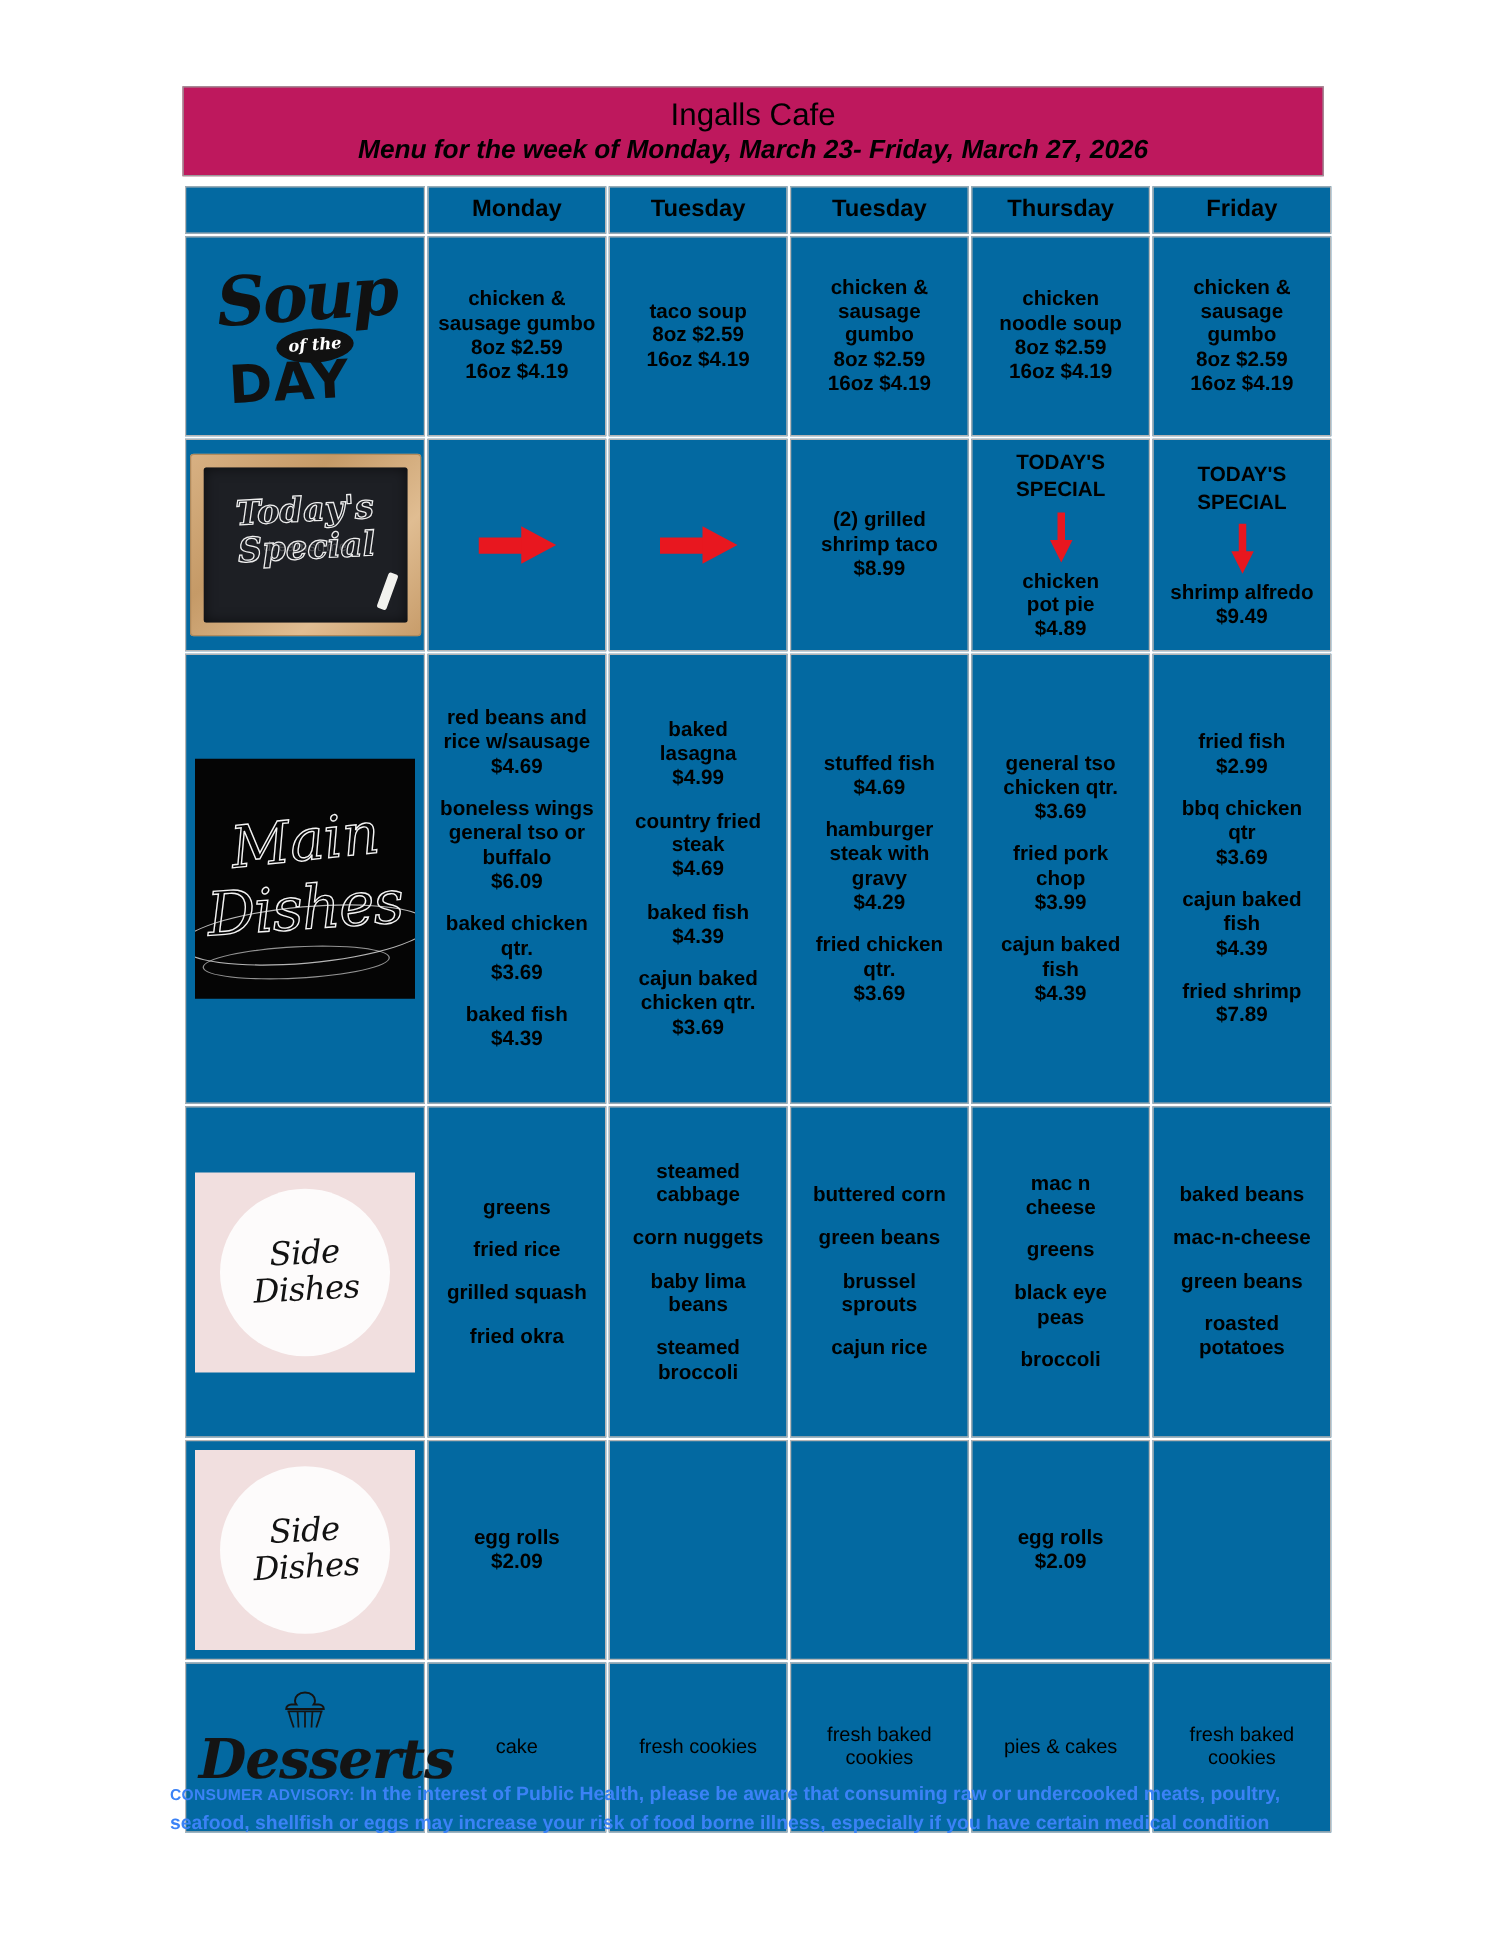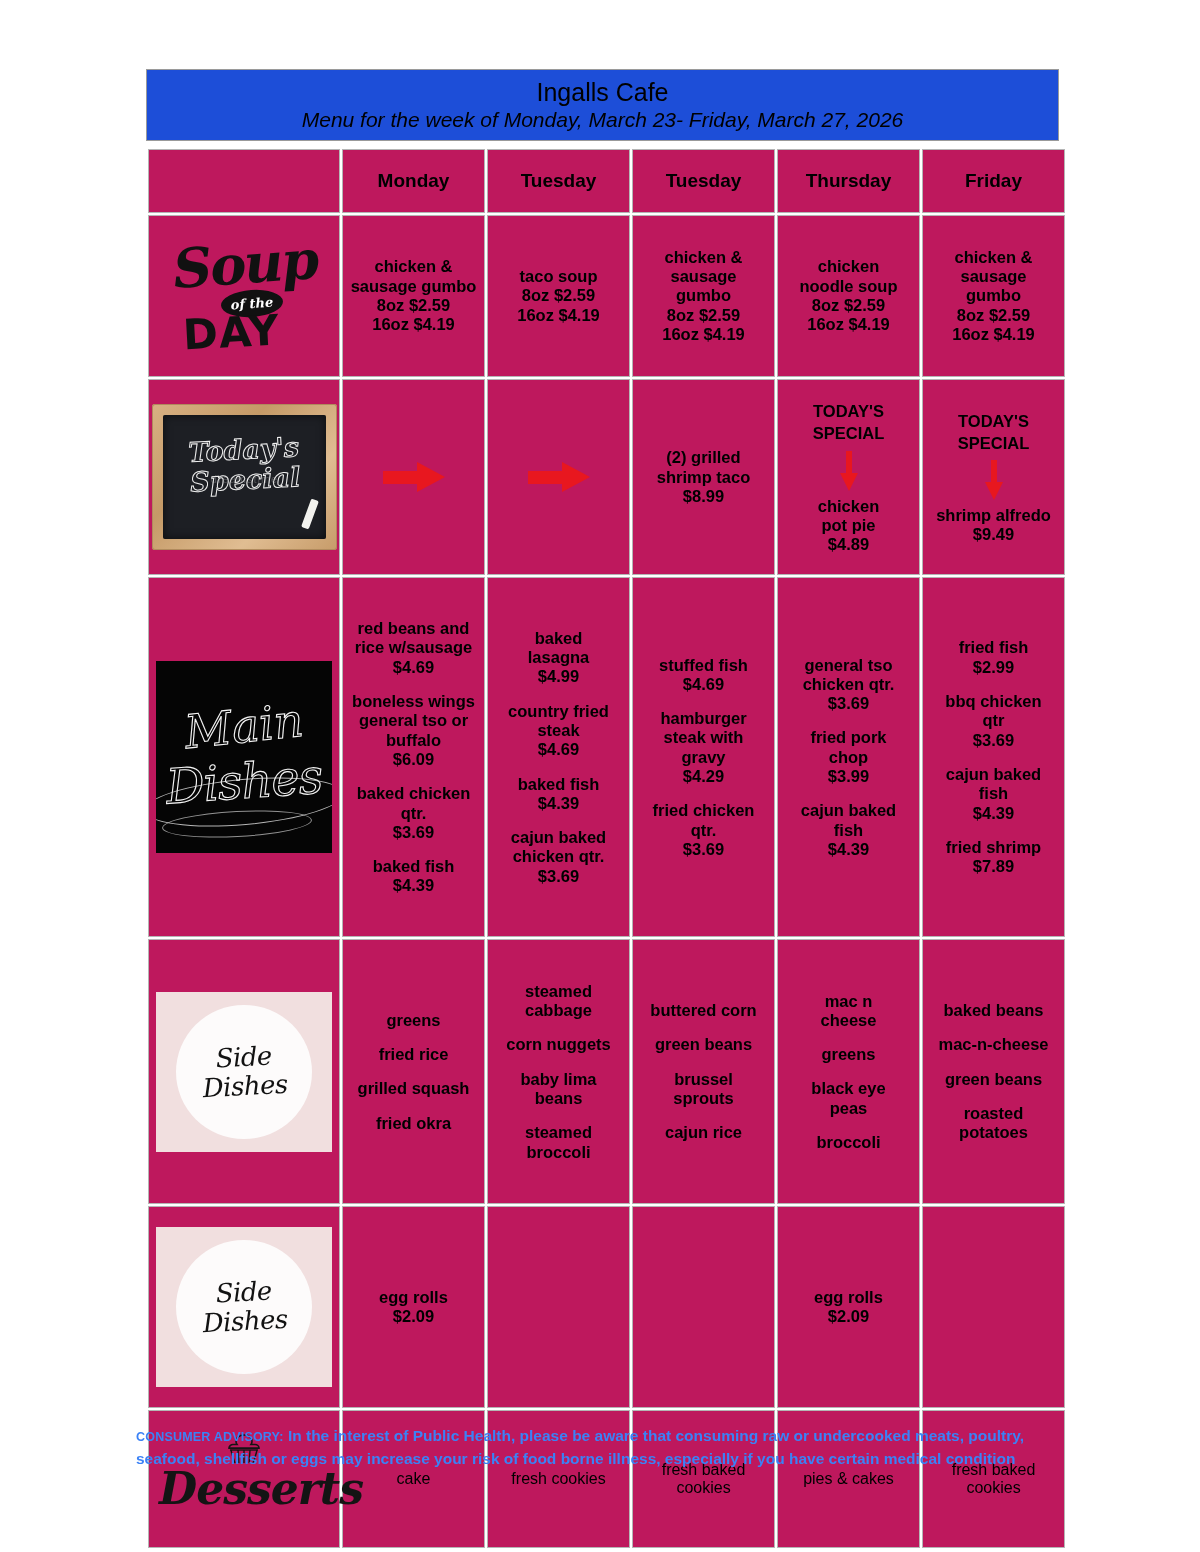--- a/index.html
+++ b/index.html
@@ -9,38 +9,38 @@
     background:#ffffff;
     font-family:"Liberation Sans", sans-serif;
     color:#000;
     overflow:hidden;
   }
   .page { position:relative; width:1200px; height:1552px; }
 
   
   .title-box {
     position:absolute; left:146px; top:69px; width:913px; height:72px;
-    border:1px solid #9a9a9a; background:#1d4ed8;
+    border:1px solid #9a9a9a; background:#be185d;
     display:flex; flex-direction:column; align-items:center; justify-content:center;
   }
   .title-main { font-size:25px; line-height:1.18; font-weight:400; }
-  .title-sub  { font-size:21px; line-height:1.2; font-weight:400; font-style:italic; }
+  .title-sub  { font-size:21px; line-height:1.2; font-weight:700; font-style:italic; }
 
   
   table.menu {
     position:absolute; left:146px; top:147px; width:913px;
     border-collapse:separate; border-spacing:2px;
     table-layout:fixed;
   }
   table.menu td {
     border:1px solid #b5b5b5;
-    background:#be185d;
+    background:#0369a1;
     text-align:center;
     vertical-align:middle;
-    padding:20px 3px;
+    padding:7px 3px;
   }
   col.c-logo { width:192px; }
   col.c-day  { width:143px; }
 
   .dayhead { font-size:19px; font-weight:700; padding:6px 2px; }
   .rowhead-cell { padding:2px; }
 
   .cellbody { font-size:16.5px; font-weight:700; line-height:1.17; }
   .cellbody .gap { display:block; height:15px; }
   .cellbody.light { font-weight:400; font-size:16px; }

